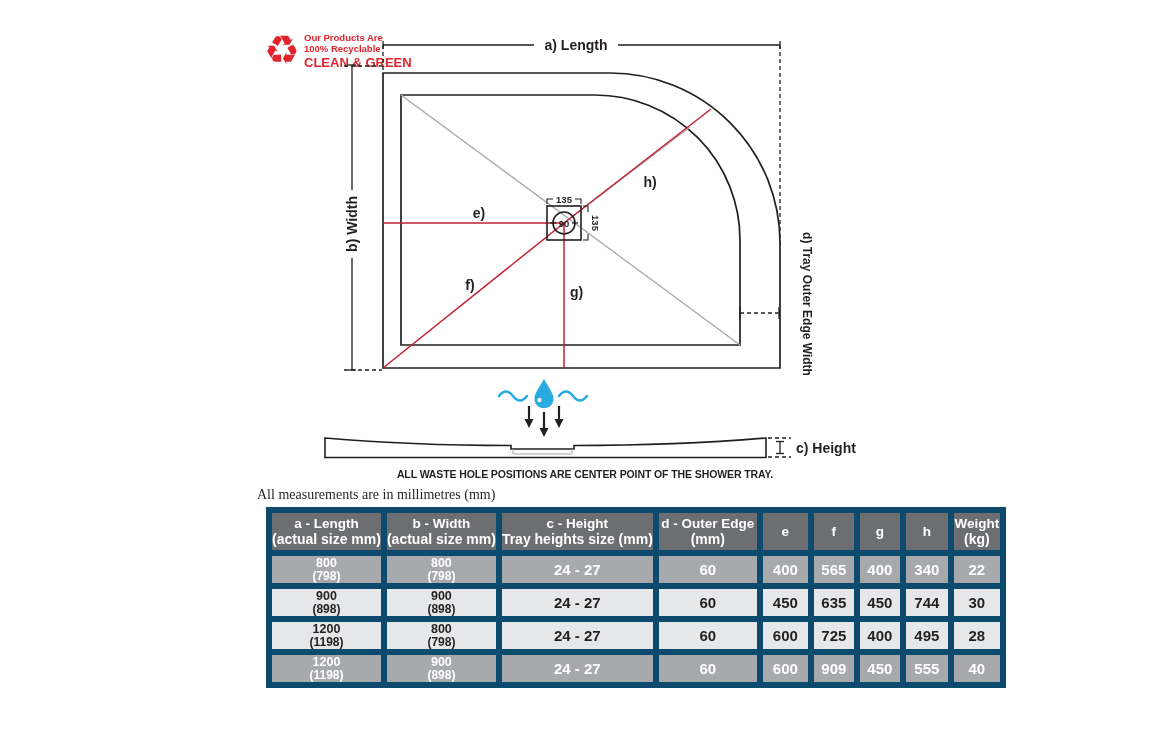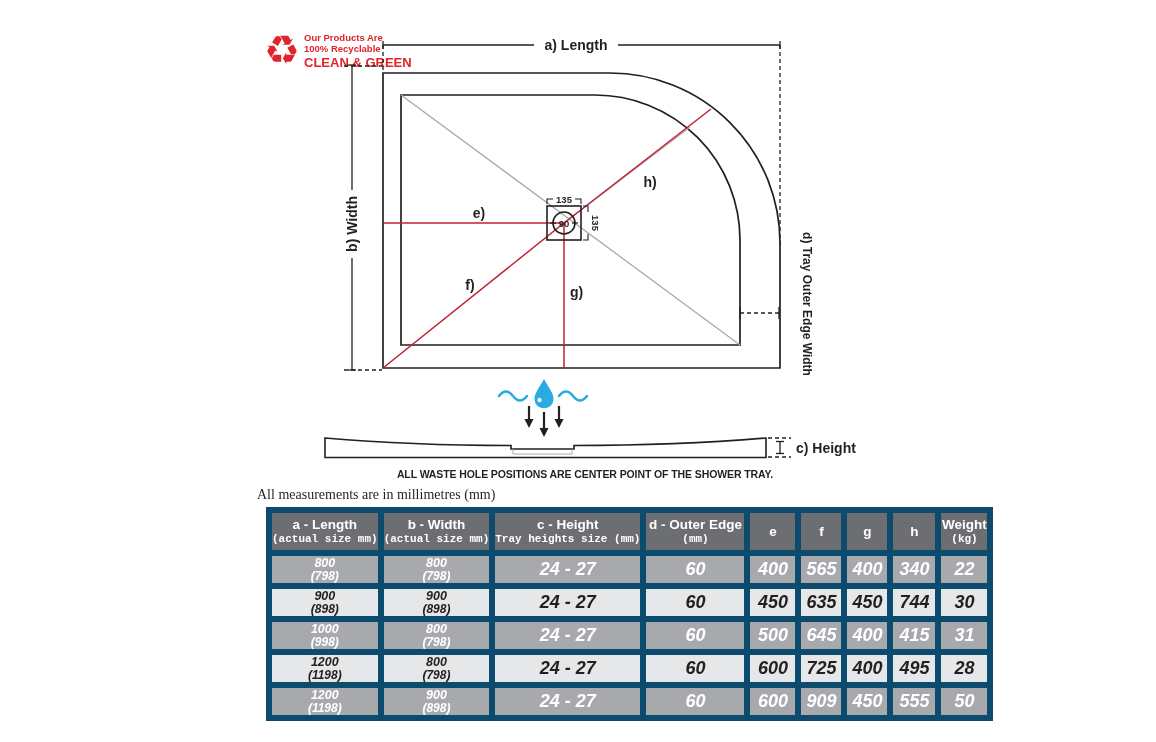--- a/index.html
+++ b/index.html
@@ -31,27 +31,27 @@
 
   
   .units-note{position:absolute;left:257px;top:487px;font-size:14px;color:#231f20;font-family:Liberation Serif, serif;}
   .spec-table{position:absolute;left:266px;top:507px;border-collapse:collapse;table-layout:fixed;}
   .spec-table col.ca{width:82px;} .spec-table col.cb{width:87px;} .spec-table col.cc{width:117px;}
   .spec-table col.cd{width:104px;} .spec-table col.ce{width:51px;} .spec-table col.cf{width:46px;}
   .spec-table col.cg{width:46px;} .spec-table col.ch{width:48px;} .spec-table col.cw{width:52px;}
   .spec-table th,.spec-table td{border:6px solid #0c4a6e;padding:0;text-align:center;vertical-align:middle;}
   .spec-table thead th{background:#6d6e71;color:#fff;height:37px;}
   .hm{font-size:13.5px;font-weight:bold;line-height:1.15;white-space:nowrap;}
-  .hs{font-size:11px;font-weight:bold;line-height:1.15;white-space:nowrap;font-family:Liberation Mono, monospace;}
-  .spec-table tbody tr{height:33px;font-style:italic;}
+  .hs{font-size:14px;font-weight:bold;line-height:1.15;white-space:nowrap;}
+  .spec-table tbody tr{height:33px;}
   .r-dark td{background:#a7a9ac;color:#fff;}
   .r-light td{background:#e6e7e8;color:#231f20;}
   .v{font-size:12.5px;font-weight:bold;line-height:1.15;white-space:nowrap;}
   .vs{font-size:12px;font-weight:bold;line-height:1.05;white-space:nowrap;}
-  td.single{font-size:18px;font-weight:bold;}
+  td.single{font-size:15px;font-weight:bold;}
 </style>
 </head>
 <body>
 
 <div class="page">
 
   <svg width="1156" height="500" viewBox="0 0 1156 500">
 
     <g>
       <text class="recycle-glyph" x="282" y="64" text-anchor="middle">♻</text>
@@ -224,37 +224,20 @@
             <div class="vs">(898)</div>
           </td>
         <td class="single">24 - 27</td>
         <td class="single">60</td>
         <td class="single">450</td>
         <td class="single">635</td>
         <td class="single">450</td>
         <td class="single">744</td>
         <td class="single">30</td>
       </tr>
-      <tr class="r-dark">
-        <td>
-            <div class="v">1000</div>
-            <div class="vs">(998)</div>
-          </td>
-        <td>
-            <div class="v">800</div>
-            <div class="vs">(798)</div>
-          </td>
-        <td class="single">24 - 27</td>
-        <td class="single">60</td>
-        <td class="single">500</td>
-        <td class="single">645</td>
-        <td class="single">400</td>
-        <td class="single">415</td>
-        <td class="single">31</td>
-      </tr>
       <tr class="r-light">
         <td>
             <div class="v">1200</div>
             <div class="vs">(1198)</div>
           </td>
         <td>
             <div class="v">800</div>
             <div class="vs">(798)</div>
           </td>
         <td class="single">24 - 27</td>
@@ -273,18 +256,18 @@
         <td>
             <div class="v">900</div>
             <div class="vs">(898)</div>
           </td>
         <td class="single">24 - 27</td>
         <td class="single">60</td>
         <td class="single">600</td>
         <td class="single">909</td>
         <td class="single">450</td>
         <td class="single">555</td>
-        <td class="single">50</td>
+        <td class="single">40</td>
       </tr>
     </tbody>
   </table>
 
 </div>
 
 </body></html>

